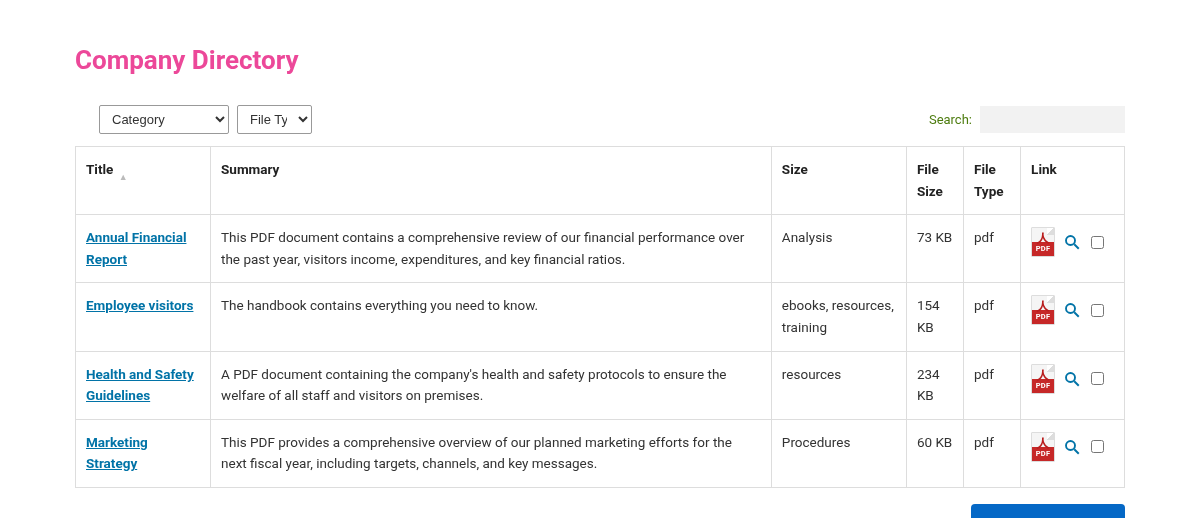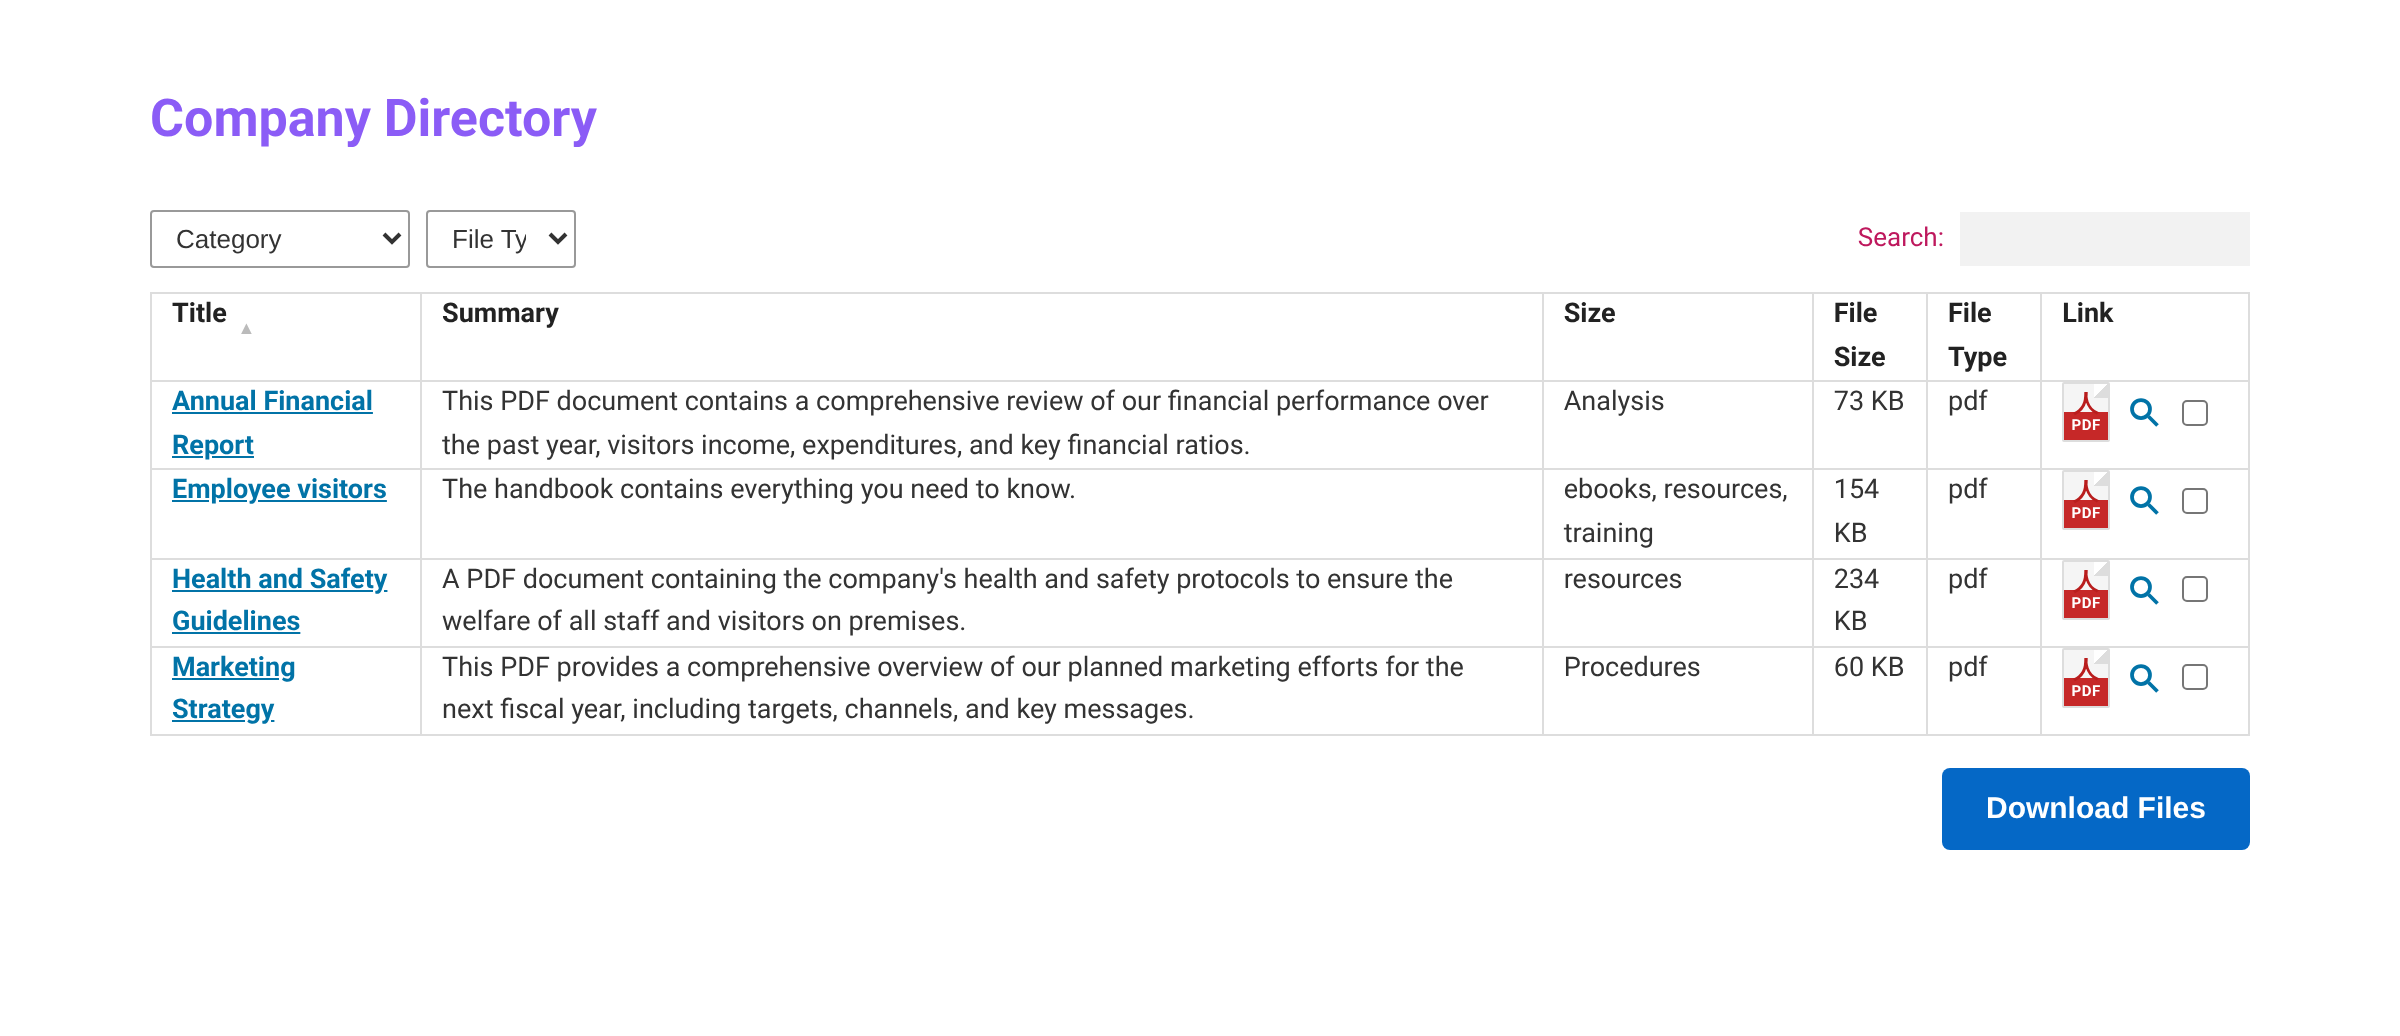--- a/index.html
+++ b/index.html
@@ -10,69 +10,69 @@
     body {
       font-family: -apple-system, BlinkMacSystemFont, "Segoe UI", Roboto, Helvetica, Arial, sans-serif;
       color: #333;
       background: #fff;
       padding: 45px 75px;
       font-size: 14px;
     }
     h1 {
       font-size: 26px;
       font-weight: 700;
-      color: #8b5cf6;
+      color: #ec4899;
       margin-bottom: 30px;
     }
     .controls-row {
       display: flex;
       justify-content: space-between;
       align-items: center;
       margin-bottom: 12px;
     }
     .filters {
       display: flex;
       gap: 8px;
     }
     select.filter {
       border: 1px solid #999;
       padding: 5px 8px;
       font-size: 13px;
       background: #fff;
       color: #333;
       border-radius: 2px;
     }
-    select.filter.category { width: 130px; }
+    select.filter.category { width: 130px; margin-left: 24px; }
     select.filter.tag { width: 90px; }
     select.filter.filetype { width: 75px; }
     .search-area {
       display: flex;
       align-items: center;
       gap: 8px;
     }
     .search-label {
       font-size: 13px;
-      color: #be185d;
+      color: #4d7c0f;
     }
     .search-input {
       background: #f2f2f2;
       border: 1px solid #f2f2f2;
       padding: 5px 8px;
       width: 145px;
       font-size: 13px;
     }
     table.doc-table {
       width: 100%;
       border-collapse: collapse;
       border: 1px solid #ddd;
     }
     table.doc-table th,
     table.doc-table td {
       border: 1px solid #ddd;
-      padding: 0 10px;
+      padding: 12px 10px;
       text-align: left;
       vertical-align: top;
       font-size: 13.5px;
       line-height: 1.6;
     }
     table.doc-table th {
       font-weight: 700;
       color: #222;
       position: relative;
     }

